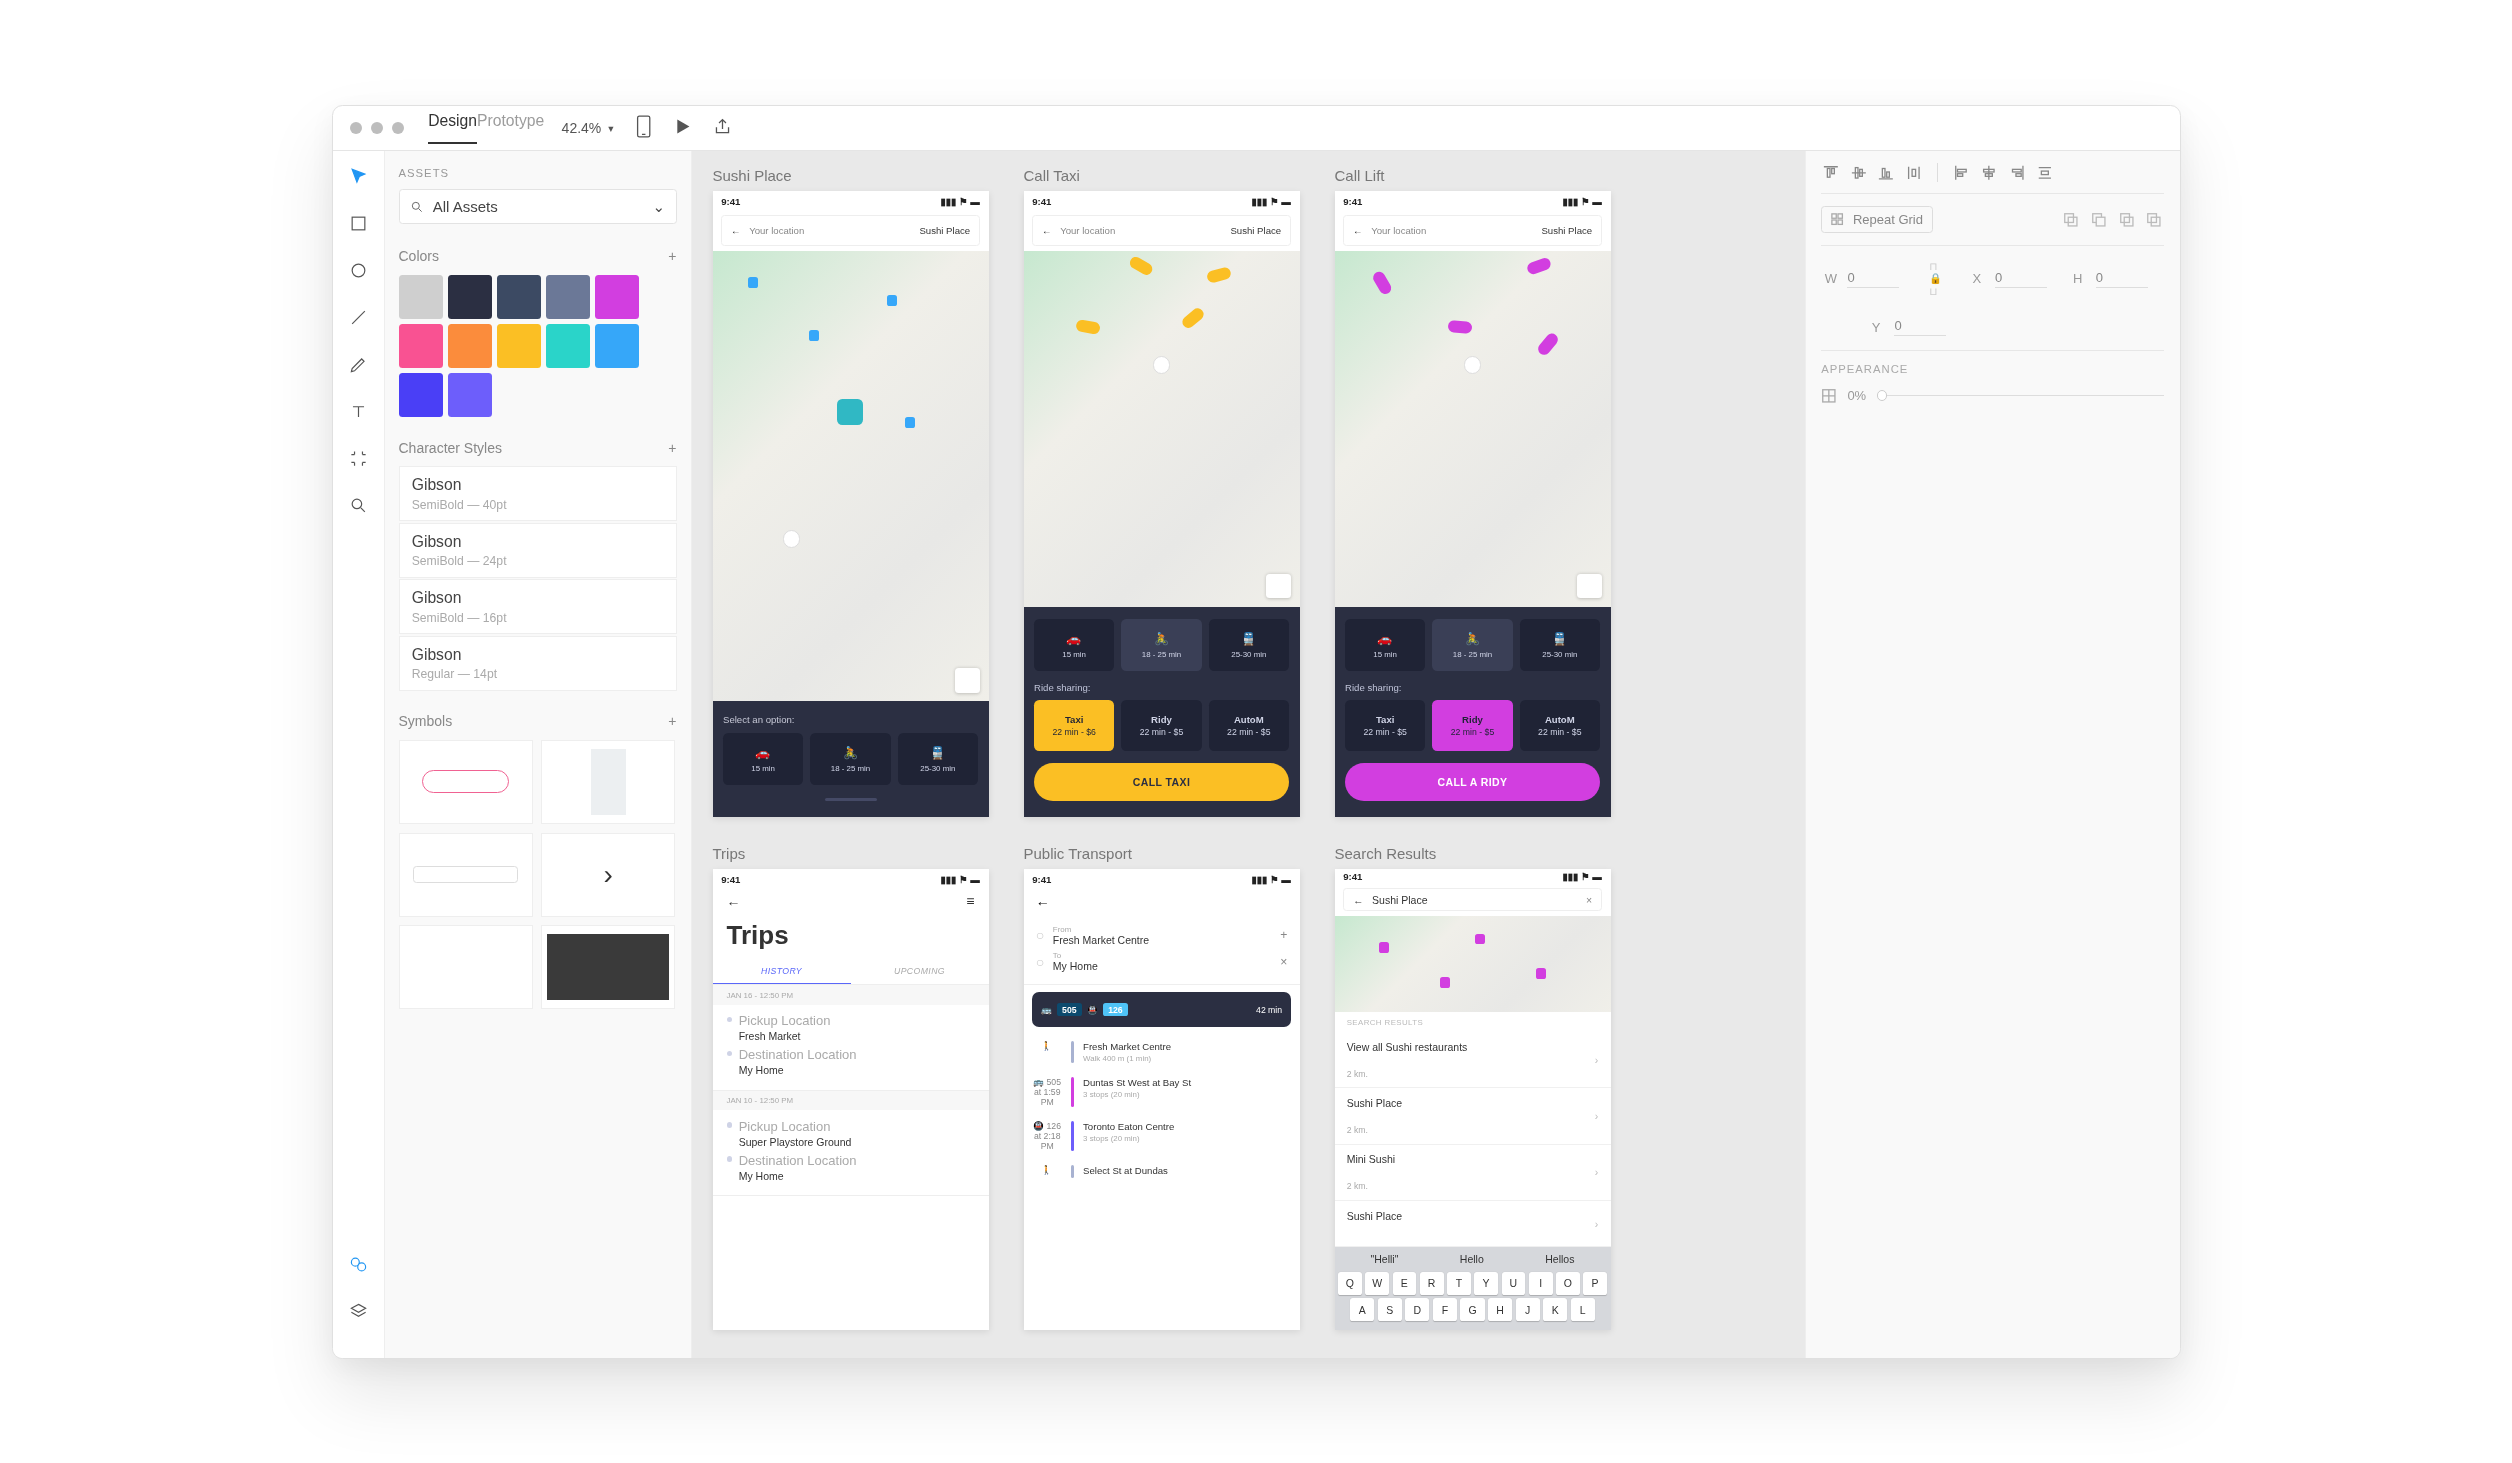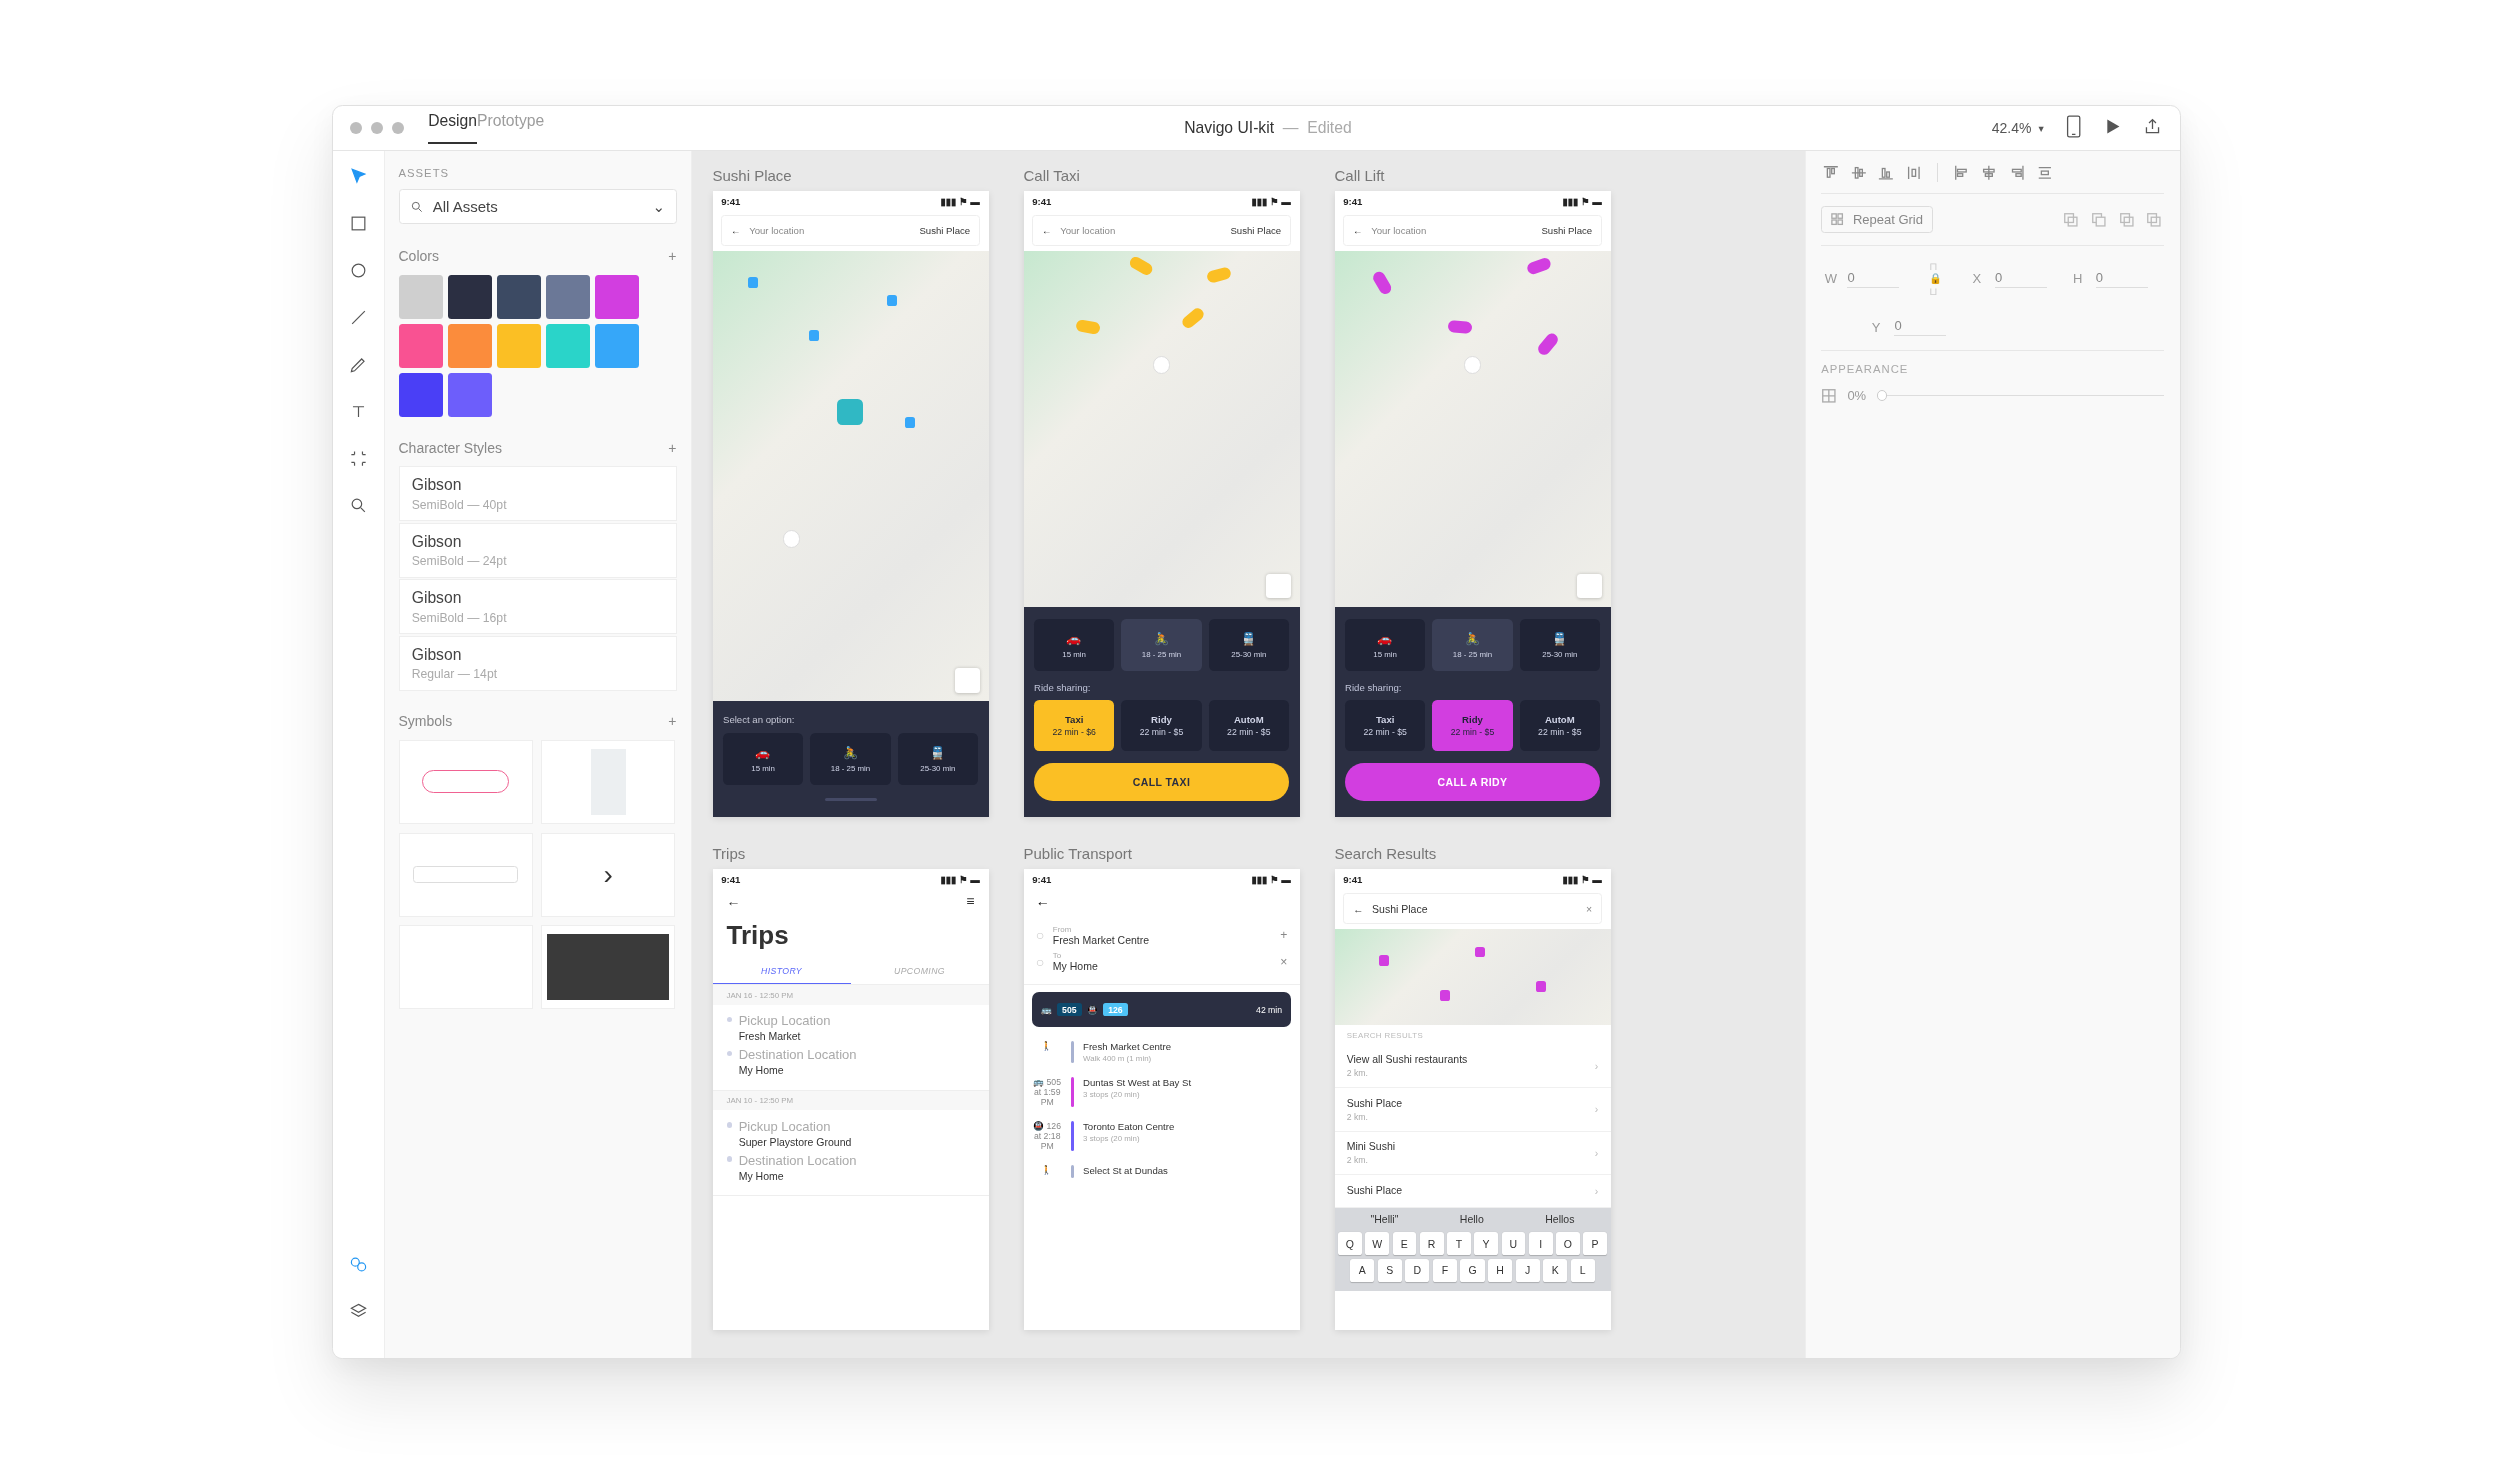--- a/index.html
+++ b/index.html
@@ -112,21 +112,21 @@
 .step .sline { width: 3.5px; border-radius: 1.7px; }
 .step .sbody { flex: 1; }
 .step .st1 { font-size: 9.6px; color: #333; font-weight: 500; }
 .step .st2 { font-size: 7.9px; color: #aaa; margin-top: 1.7px; }
 
 
 .srchbar { display: flex; align-items: center; height: 31px; border: 0.9px solid #eee; margin: 3.5px 8.7px 5.2px; border-radius: 3.5px; padding: 0 8.7px; font-size: 10.5px; color: #333; gap: 8.7px; }
 .srchbar .x { margin-left: auto; color: #888; }
 .srhdr { font-size: 7.9px; letter-spacing: 0.4px; color: #bbb; padding: 5.2px 12.2px; }
 .srrow { display: flex; align-items: center; padding: 8.7px 12.2px; border-bottom: 0.9px solid #f0f0f0; font-size: 10.5px; color: #333; }
-.srrow .sub { display: block; font-size: 8.7px; color: #aaa; margin-top: 3px; }
+.srrow .sub { display: block; font-size: 8.7px; color: #aaa; margin-top: 16px; }
 .srrow .chev { margin-left: auto; color: #bbb; }
 .keyboard { background: #d6d8dc; padding: 5.2px 3.5px; }
 .krow { display: flex; gap: 3.5px; margin-bottom: 3.5px; }
 .krow.sug { justify-content: space-around; color: #333; font-size: 10.5px; padding: 0 3.5px 3.5px; }
 .key { flex: 1; height: 23px; background: #fff; border-radius: 2.6px; box-shadow: 0 0.9px 0.9px rgba(0,0,0,.2); display: flex; align-items: center; justify-content: center; font-size: 10.5px; color: #333; }
 
 
 .rightpanel { width: 375px; background: #f9f9f9; border-left: 0.9px solid #eee; padding: 12.2px 15.7px; display: flex; flex-direction: column; }
 .alignrow { display: flex; gap: 10.5px; align-items: center; padding-bottom: 10.5px; border-bottom: 0.9px solid #e7e7e7; }
 .alignrow .grp { display: flex; gap: 8.7px; }
@@ -157,25 +157,20 @@
   <div class="titlebar">
     <div class="traffic">
       <div class="dot"></div>
       <div class="dot"></div>
       <div class="dot"></div>
     </div>
     <div class="tabs">
       <div class="tab active">Design</div>
       <div class="tab">Prototype</div>
     </div>
-    <div class="titlecenter">
-      <span>Navigo UI-kit</span>
-      <span class="muted">&nbsp;—&nbsp;</span>
-      <span class="muted">Edited</span>
-    </div>
     <div class="titleright">
       <div class="zoom">
         <span>42.4%</span>
         <span class="chev">▾</span>
       </div>
       <span>
         <svg width="17.4" height="23" viewBox="0 0 20 26" stroke="currentColor">
             <rect x="3" y="1" width="14" height="24" rx="2"></rect>
             <line x1="8" y1="22" x2="12" y2="22"></line>
           </svg>

